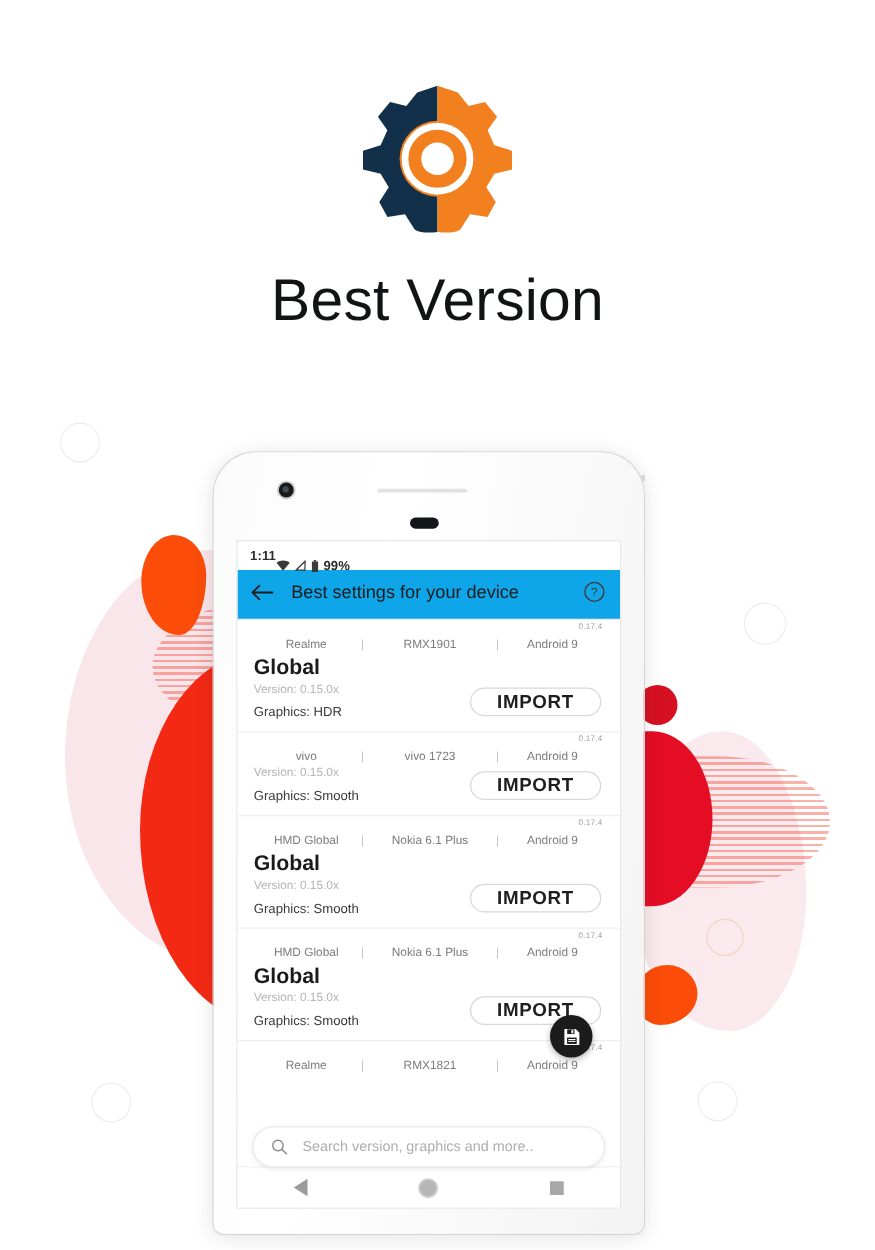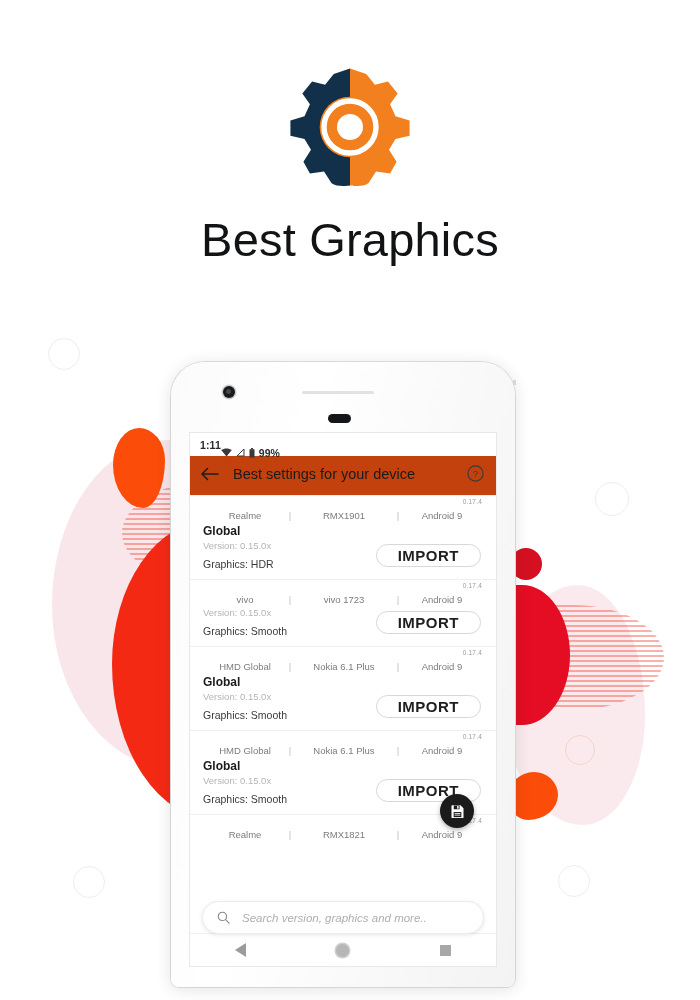--- a/index.html
+++ b/index.html
@@ -91,21 +91,21 @@
     height:23px;display:flex;align-items:center;
     padding:0 9px 0 10px;box-sizing:border-box;
   }
   .st-time{font-size:10.5px;color:#2b2b2b;font-weight:700;letter-spacing:.1px;}
   .st-right{display:flex;align-items:center;gap:4px;margin-top:16px;}
   .st-pct{font-size:10.5px;color:#2b2b2b;font-weight:700;}
 
   
   .appbar{
     height:40px;display:flex;align-items:center;padding:0 12px 4px 11px;
-    box-sizing:border-box;border-bottom:1px solid #eeeeee;background:#c2410c;
+    box-sizing:border-box;border-bottom:1px solid #eeeeee;background:#0ea5e9;
   }
   .appbar-title{
     flex:1;font-size:14.5px;color:#1b1b1b;font-weight:500;margin-left:14px;
     white-space:nowrap;
   }
 
   
   .list{position:relative;height:434px;overflow:hidden;background:#fff;}
   .card{
     position:relative;padding:4px 13px 9px 13px;border-bottom:1px solid #efefef;
@@ -116,21 +116,21 @@
   }
   .meta{
     display:flex;align-items:center;justify-content:space-between;
     font-size:9.5px;color:#7c7c7c;padding:10px 4px 0 4px;box-sizing:border-box;
   }
   .meta span{white-space:nowrap;}
   .meta .sep{color:#c2c2c2;}
   .m1{width:76px;text-align:center;}
   .m2{width:94px;text-align:center;}
   .m3{width:74px;text-align:center;}
-  .region{font-size:12px;font-weight:700;color:#1b1b1b;margin-top:3px;}
+  .region{font-size:17px;font-weight:700;color:#1b1b1b;margin-top:3px;}
   .row2{display:flex;align-items:center;justify-content:space-between;margin-top:2px;}
   .verinfo{display:flex;flex-direction:column;gap:7px;}
   .ver{font-size:9.5px;color:#b4b4b4;}
   .gfx{font-size:10.5px;color:#3a3a3a;}
   .import-btn{
     border:1px solid #d8d8d8;border-radius:16px;background:#fff;
     font-size:15px;font-weight:700;color:#1e1e1e;letter-spacing:.5px;
     padding:2px 21px;margin-right:2px;white-space:nowrap;
   }
 
@@ -140,21 +140,20 @@
     background:#1b1b1b;display:flex;align-items:center;justify-content:center;
     box-shadow:0 2px 5px rgba(0,0,0,.3);z-index:6;
   }
 
   
   .searchwrap{position:absolute;left:0;right:0;bottom:32px;padding:0 12px;box-sizing:border-box;z-index:5;}
   .searchbar{
     height:33px;border-radius:18px;background:#fff;border:1px solid #ececec;
     box-shadow:0 1px 4px rgba(0,0,0,.10);display:flex;align-items:center;padding:0 14px;
     box-sizing:border-box;
-    font-style:italic;
   }
   .search-ph{font-size:11.5px;color:#aeaeae;margin-left:12px;}
 
   
   .navbar{
     position:absolute;left:0;right:0;bottom:0;height:32px;background:#fff;
     display:flex;align-items:center;justify-content:space-around;border-top:1px solid #f1f1f1;
   }
   .nav-back{width:0;height:0;border-top:7px solid transparent;border-bottom:7px solid transparent;border-right:11px solid #9b9b9b;}
   .nav-home{width:13px;height:13px;border-radius:50%;background:#b6b6b6;box-shadow:0 0 0 1.5px #cfcfcf;}
@@ -214,21 +213,21 @@
 
         <path fill="#f2801e" d="M64 6 L64 114
           C64 114 76 116 81 112 L88 101 L101 103 L107 92 L100 81
           L106 71 L119 68 L119 54 L106 50 L101 39 L108 29 L99 18 L87 21
           L79 11 Z"></path>
         <circle cx="64" cy="60" r="28" fill="#f2801e"></circle>
         <circle cx="64" cy="60" r="24" fill="none" stroke="#ffffff" stroke-width="5"></circle>
         <circle cx="64" cy="60" r="12" fill="#ffffff"></circle>
       </svg>
     </div>
-    <div class="app-title">Best Graphics</div>
+    <div class="app-title">Best Version</div>
   </div>
 
   <div class="phone">
     <div class="phone-side" style="right:-1px;top:18px;height:5px;width:3px;"></div>
     <div class="cam"></div>
     <div class="grille"></div>
     <div class="sensor"></div>
 
     <div class="screen">
 

